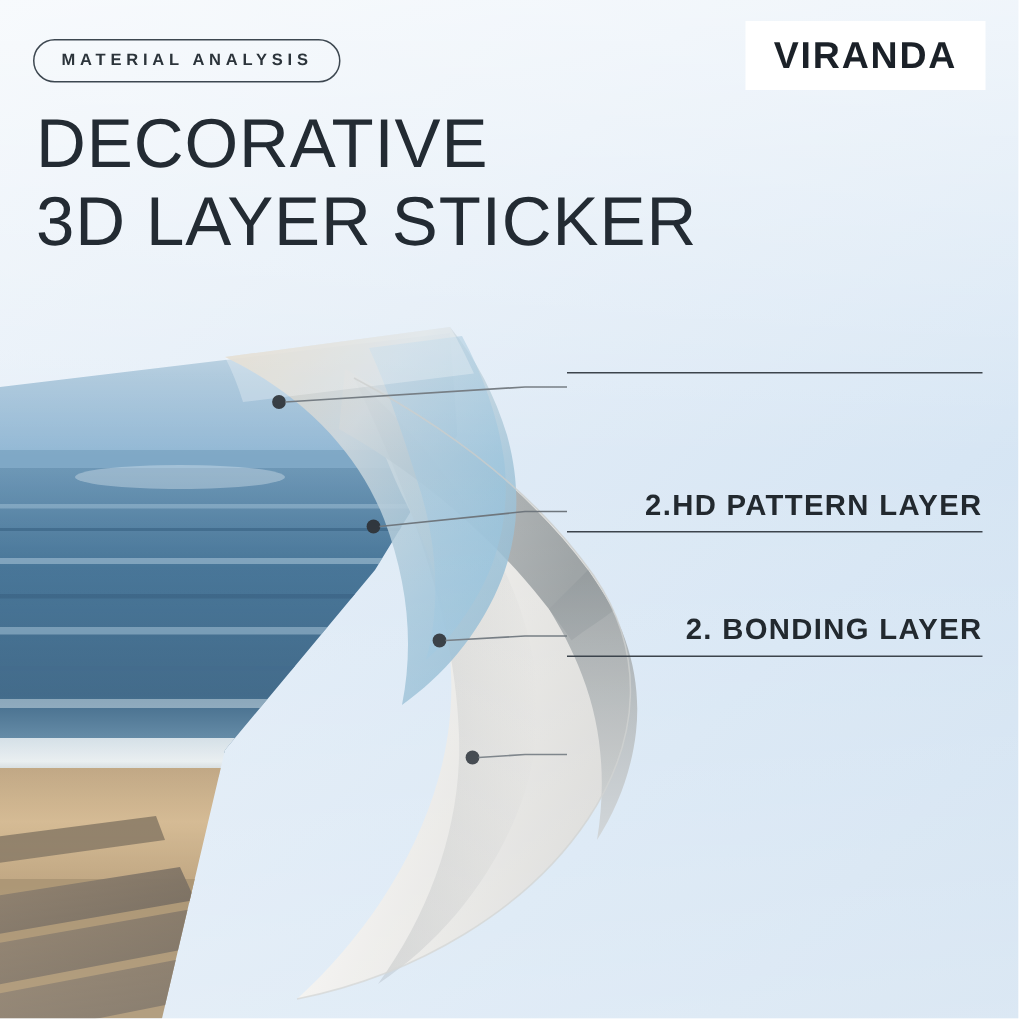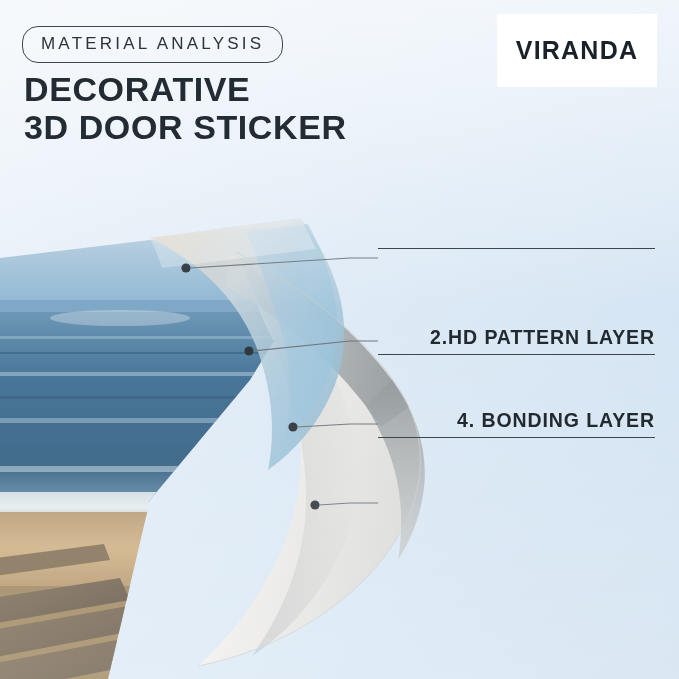--- a/index.html
+++ b/index.html
@@ -24,48 +24,48 @@
   }
 
   
   .eyebrow {
     position: absolute;
     left: 22px;
     top: 26px;
     border: 1.5px solid #3d4750;
     border-radius: 16px;
     padding: 7px 18px 8px 18px;
-    font-size: 17px;
+    font-size: 11px;
     letter-spacing: 3.2px;
     color: #2c343b;
-    font-weight: 400;
+    font-weight: 700;
     white-space: nowrap;
   }
   .title-block {
     position: absolute;
     left: 24px;
     top: 70px;
     color: #232b33;
     font-weight: bold;
     letter-spacing: 0.5px;
     line-height: 1.12;
   }
   .title-line {
-    font-size: 34px;
-    font-weight: bold;
+    font-size: 46px;
+    font-weight: normal;
     letter-spacing: 0.6px;
     white-space: nowrap;
   }
 
   .brand-box {
     position: absolute;
     right: 22px;
     top: 14px;
     width: 160px;
-    height: 73px;
+    height: 46px;
     background: #ffffff;
     display: flex;
     align-items: center;
     justify-content: center;
   }
   .brand-text {
     font-size: 25px;
     font-weight: bold;
     letter-spacing: 1.2px;
     color: #1b2128;
@@ -247,35 +247,35 @@
   </svg>
 
   <div id="bg-wash"></div>
 
   <div class="eyebrow">
     <span>MATERIAL ANALYSIS</span>
   </div>
 
   <div class="title-block">
     <div class="title-line">DECORATIVE</div>
-    <div class="title-line">3D DOOR STICKER</div>
+    <div class="title-line">3D LAYER STICKER</div>
   </div>
 
   <div class="brand-box">
     <span class="brand-text">VIRANDA</span>
   </div>
 
   <div class="callout" style="left:378px; right:24px; top:243px;">
     <span class="rule"></span>
   </div>
 
   <div class="callout" style="left:378px; right:24px; top:326px;">
     <span>2.HD PATTERN LAYER</span>
     <span class="rule"></span>
   </div>
 
   <div class="callout" style="left:378px; right:24px; top:409px;">
-    <span>4. BONDING LAYER</span>
+    <span>2. BONDING LAYER</span>
     <span class="rule"></span>
   </div>
 
 
 </div>
 
 </body></html>

